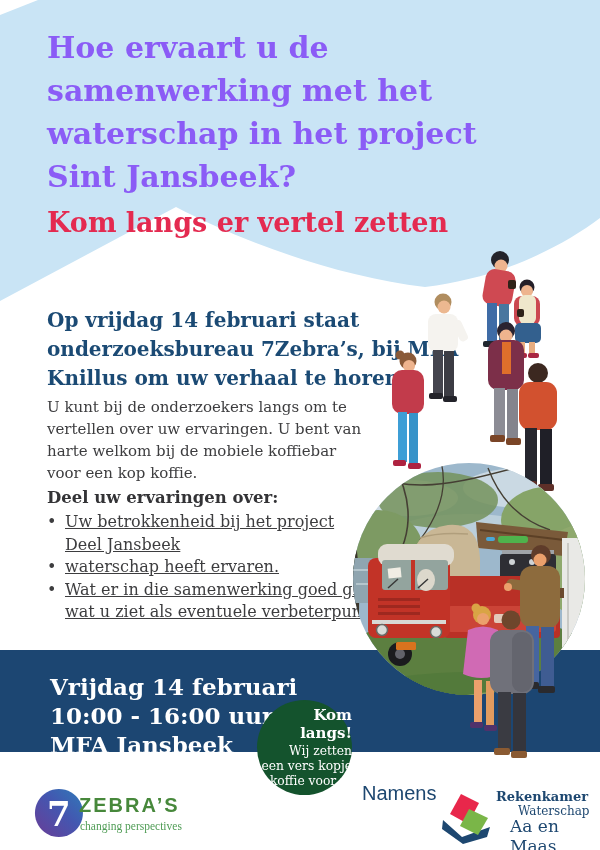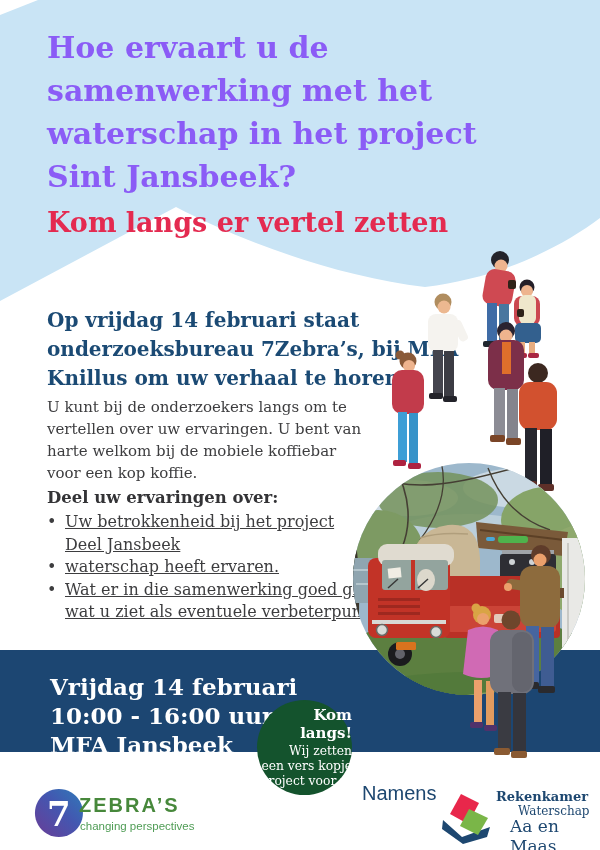--- a/index.html
+++ b/index.html
@@ -31,21 +31,21 @@
   .badge{position:absolute;left:257px;top:700px;width:95px;height:95px;border-radius:50%;
          background:#14532d;color:#fff;text-align:right;display:flex;flex-direction:column;
          justify-content:center;}
   .badge-title{font-weight:bold;font-size:15px;margin-bottom:2px;}
   .badge-lines{font-size:12.3px;line-height:15px;}
   
   
   .zebra-word{position:absolute;left:79px;top:794px;color:#47883b;font-weight:bold;
               font-family:"Liberation Sans",sans-serif;font-size:20px;letter-spacing:2px;}
   .zebra-tag{position:absolute;left:80px;top:820px;color:#4f9c55;
-             font-family:Liberation Sans, sans-serif;font-size:11.5px;}
+             font-family:Liberation Serif, serif;font-size:11.5px;}
   .namens{position:absolute;left:362px;top:782px;color:#1d4770;
           font-family:"Liberation Sans",sans-serif;font-size:20px;}
   .rk1{position:absolute;left:496px;top:789px;color:#1d4770;font-weight:bold;font-size:13px;}
   .rk2{position:absolute;left:518px;top:804px;color:#1d4770;font-size:12px;}
   .rk3{position:absolute;left:510px;top:816px;color:#1d4770;font-size:17px;}
 </style>
 </head>
 <body>
 
 <div class="page">
@@ -285,21 +285,21 @@
       <rect x="146" y="290" width="16" height="7" rx="2" fill="#8a5a32"></rect>
       <rect x="163" y="293" width="16" height="7" rx="2" fill="#8a5a32"></rect>
     </g>
   </svg>
 
   <div class="badge">
     <div class="badge-title">Kom langs!</div>
     <div class="badge-lines">
         <div>Wij zetten</div>
         <div>een vers kopje</div>
-        <div>project voor u.</div>
+        <div>koffie voor u.</div>
       </div>
   </div>
 
   <svg class="abs" style="left:34px;top:788px;" width="50" height="52" viewBox="0 0 50 52">
     <defs>
       <linearGradient id="zgrad" x1="0" y1="1" x2="1" y2="0">
         <stop offset="0" stop-color="#6a3d96"></stop>
         <stop offset="0.55" stop-color="#4456b0"></stop>
         <stop offset="1" stop-color="#2f7ab8"></stop>
       </linearGradient>

